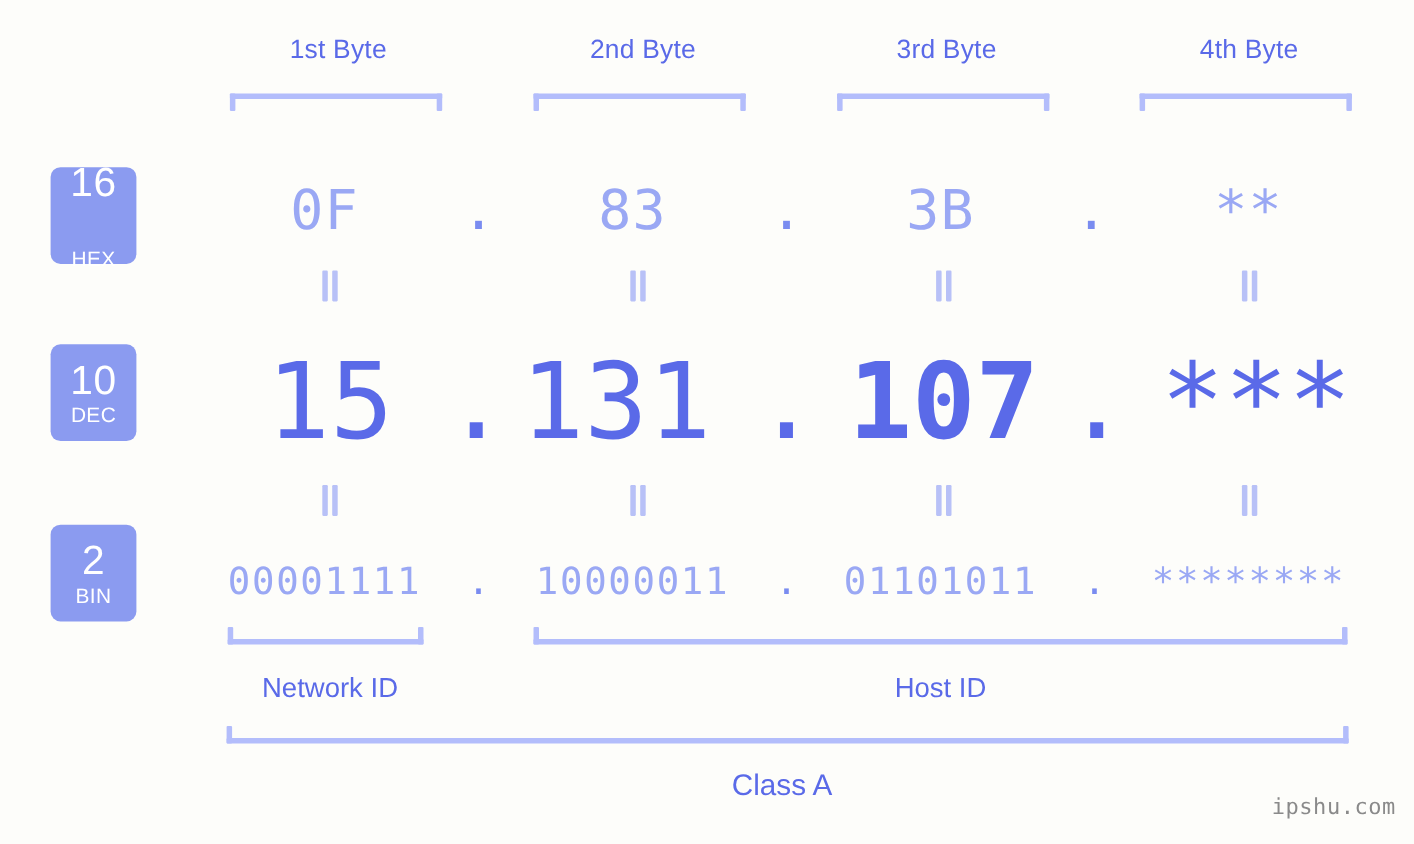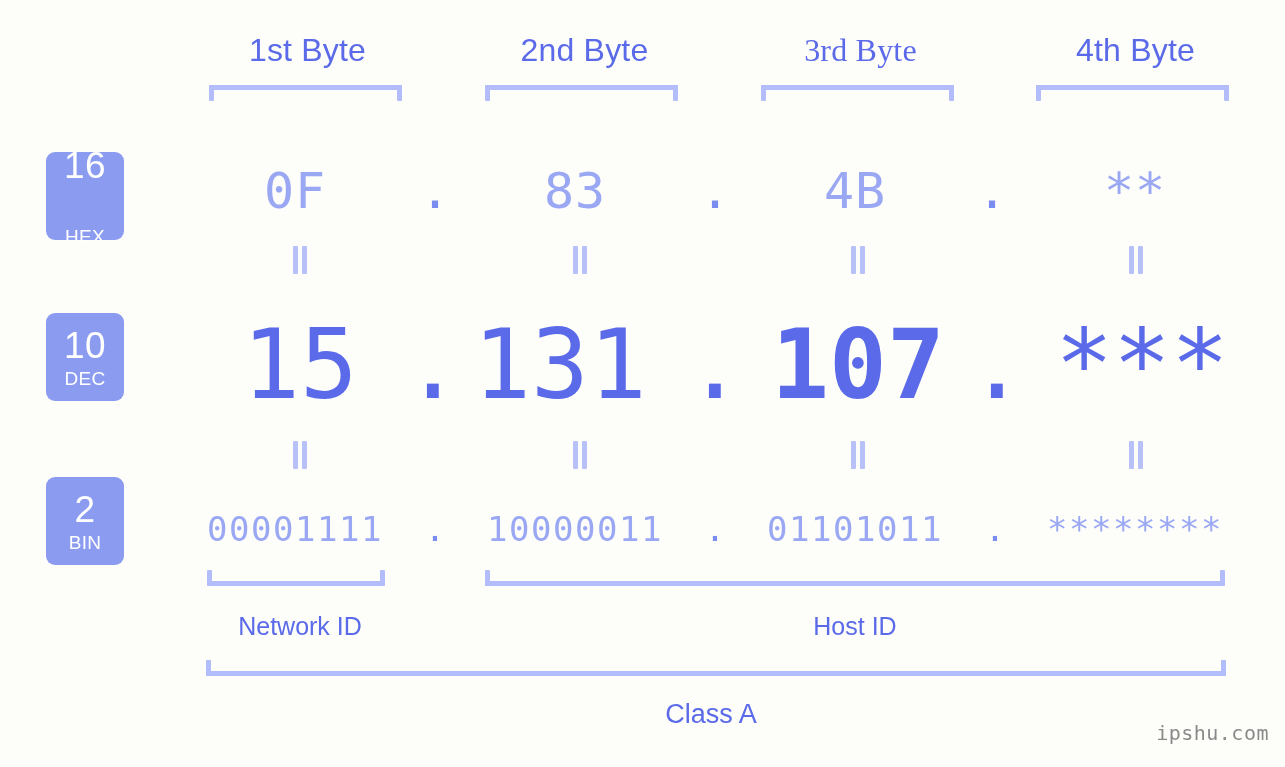--- a/index.html
+++ b/index.html
@@ -18,21 +18,21 @@
 
   .stage {
     position: absolute;
     inset: 0;
   }
 
   
   .byte-label {
     position: absolute;
     top: 32px;
-    font-size: 32px;
+    font-size: 24px;
     color: #5a6ae8;
     text-align: center;
     letter-spacing: 0.2px;
     white-space: nowrap;
     font-family: "Liberation Sans", sans-serif;
   }
 
   
   .bracket {
     position: absolute;
@@ -184,21 +184,21 @@
     letter-spacing: 0.5px;
   }
 </style>
 </head>
 <body>
 
 <div class="stage">
 
   <div class="byte-label" style="left:185px; width:245px;">1st Byte</div>
   <div class="byte-label" style="left:462px; width:245px;">2nd Byte</div>
-  <div class="byte-label" style="left:738px; width:245px;font-family:Liberation Serif, serif;">3rd Byte</div>
+  <div class="byte-label" style="left:738px; width:245px;">3rd Byte</div>
   <div class="byte-label" style="left:1013px; width:245px;">4th Byte</div>
 
   <div class="bracket down" style="left:209px; top:85px; width:193px; height:16px;">
     <span class="bar"></span>
     <span class="tick l"></span>
     <span class="tick r"></span>
   </div>
   <div class="bracket down" style="left:485px; top:85px; width:193px; height:16px;">
     <span class="bar"></span>
     <span class="tick l"></span>
@@ -228,21 +228,21 @@
     <span class="word">BIN</span>
   </div>
 
   <div class="row" style="top:153px;">
     <div class="cell hex-val" style="left:185px; top:0; width:220px;">0F</div>
     <div class="cell hex-dot" style="left:405px; top:0; width:60px;">.</div>
 
     <div class="cell hex-val" style="left:465px; top:0; width:220px;">83</div>
     <div class="cell hex-dot" style="left:685px; top:0; width:60px;">.</div>
 
-    <div class="cell hex-val" style="left:745px; top:0; width:220px;">4B</div>
+    <div class="cell hex-val" style="left:745px; top:0; width:220px;">3B</div>
     <div class="cell hex-dot" style="left:962px; top:0; width:60px;">.</div>
 
     <div class="cell hex-val" style="left:1025px; top:0; width:220px;">**</div>
   </div>
 
   <div class="eqmark" style="left:292px; top:246px;">
     <i class="a"></i>
       <i class="b"></i>
   </div>
   <div class="eqmark" style="left:572px; top:246px;">

